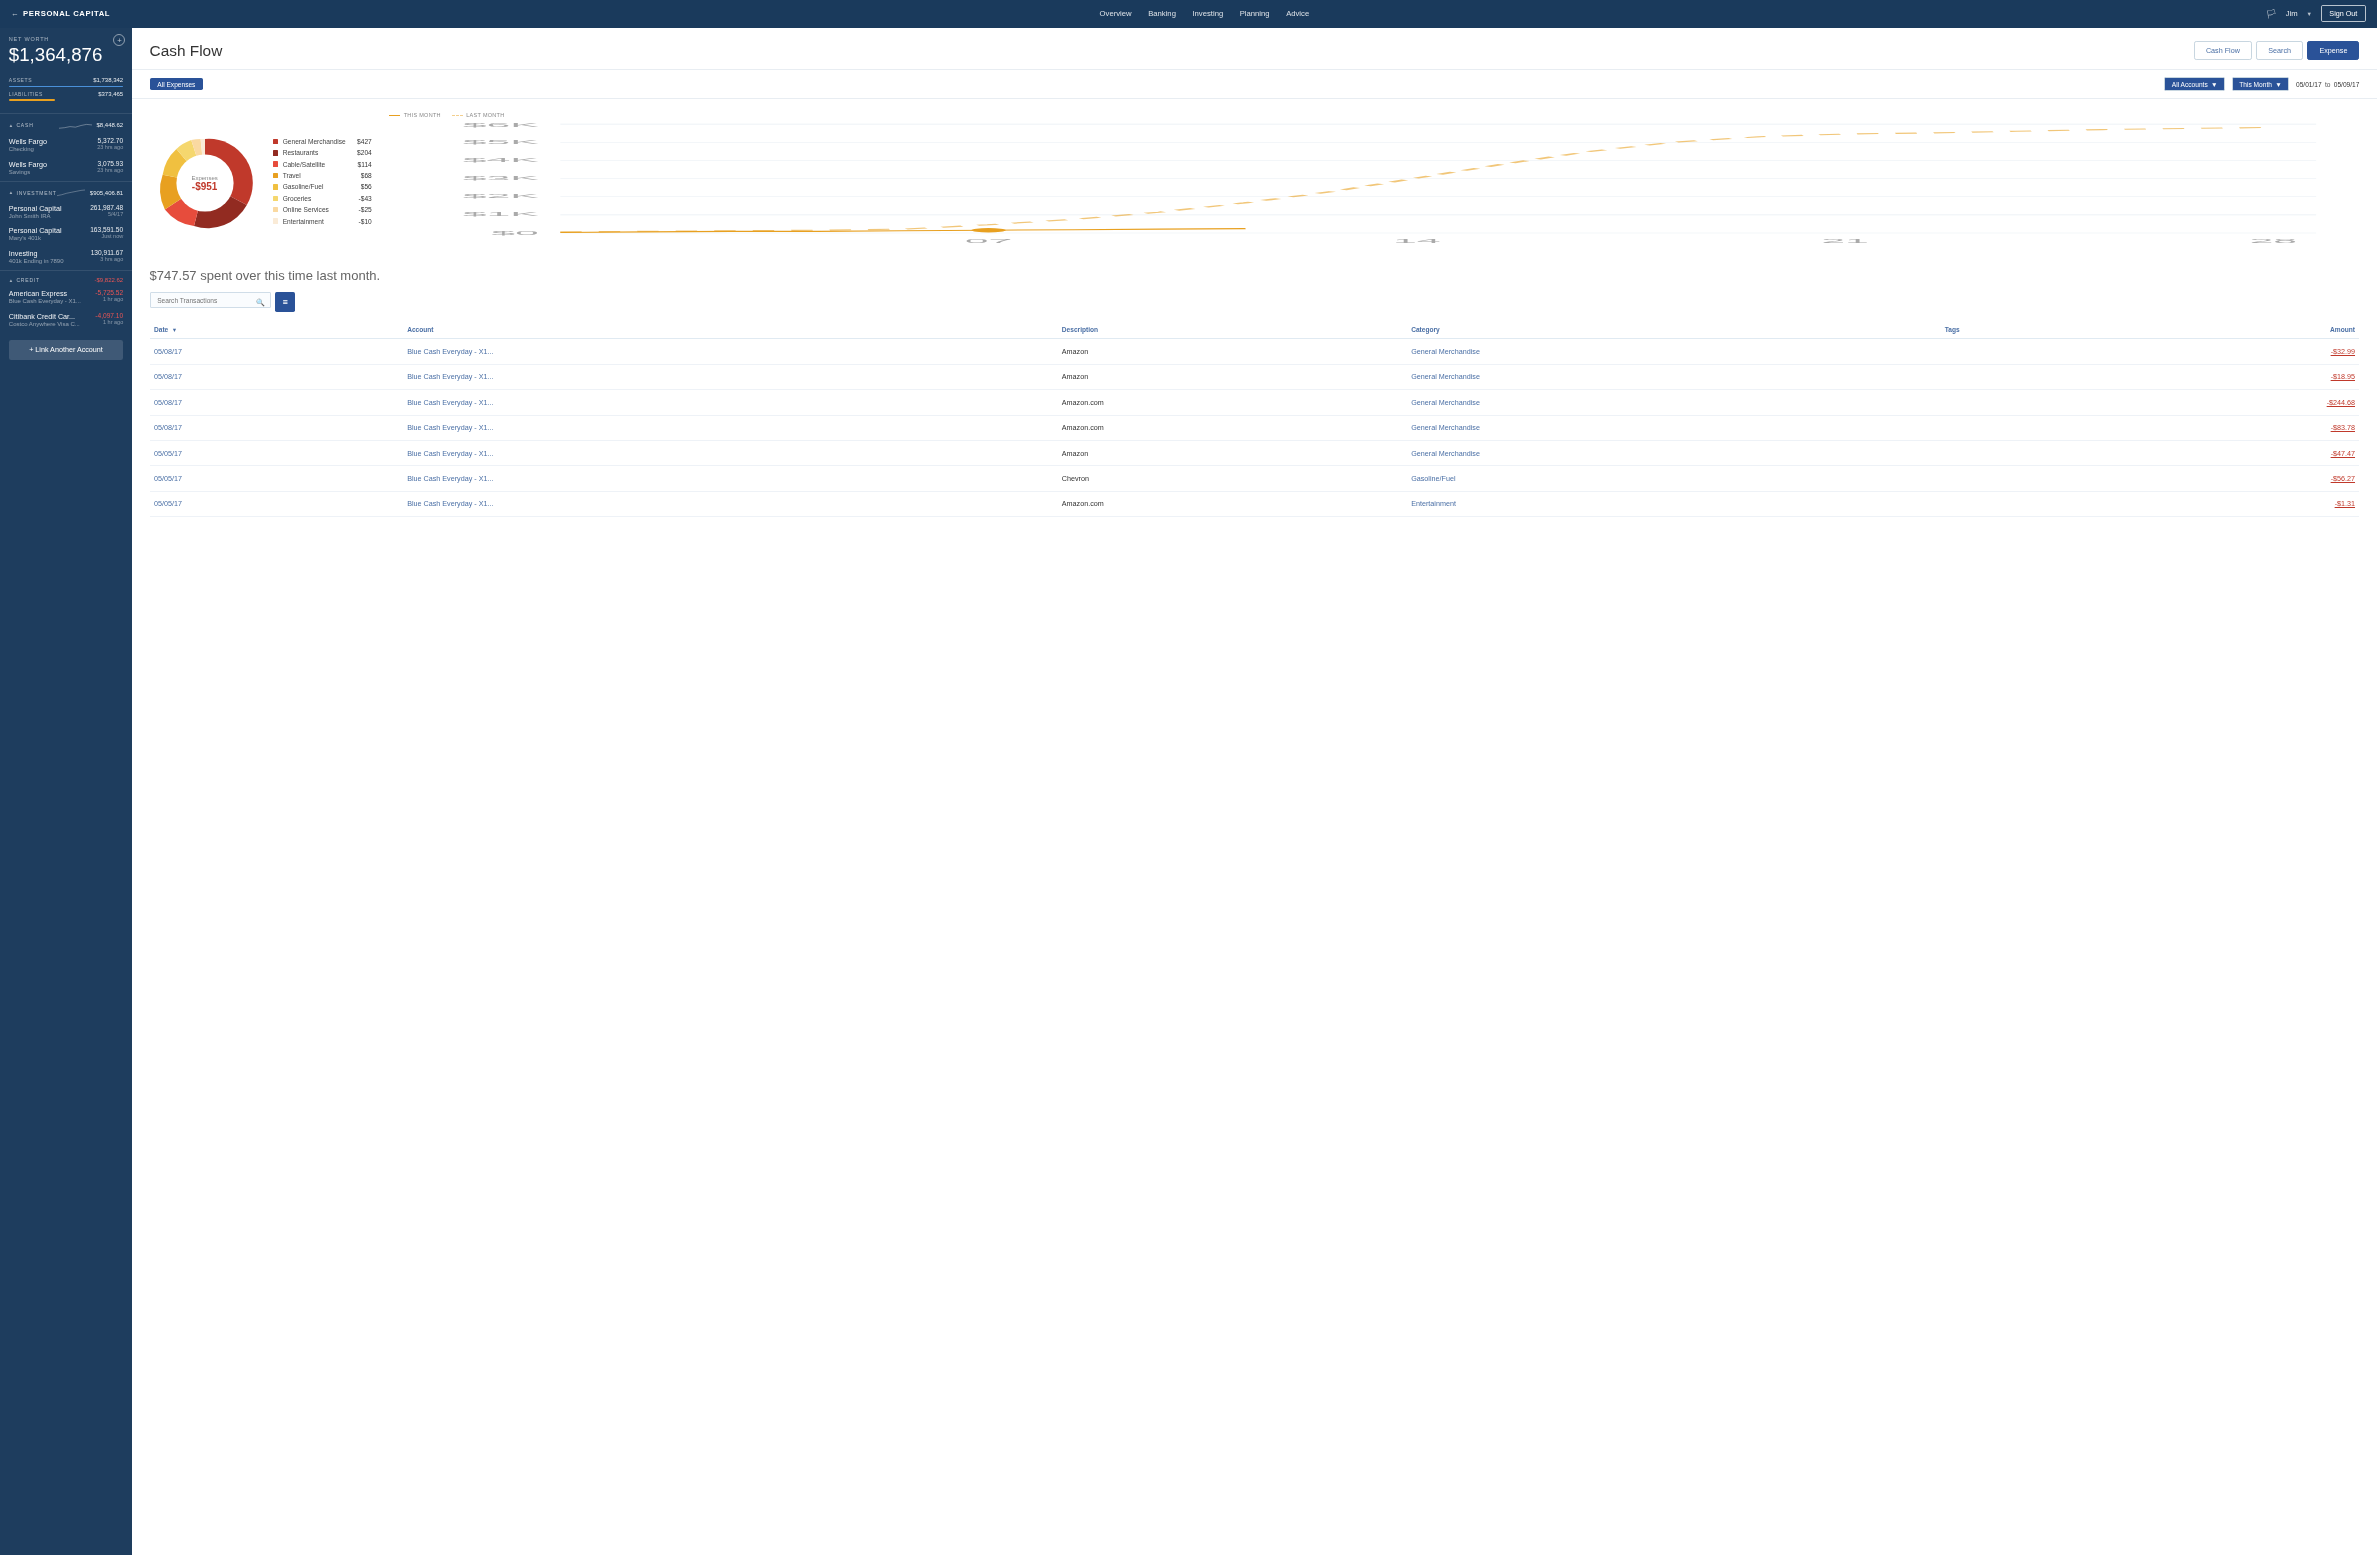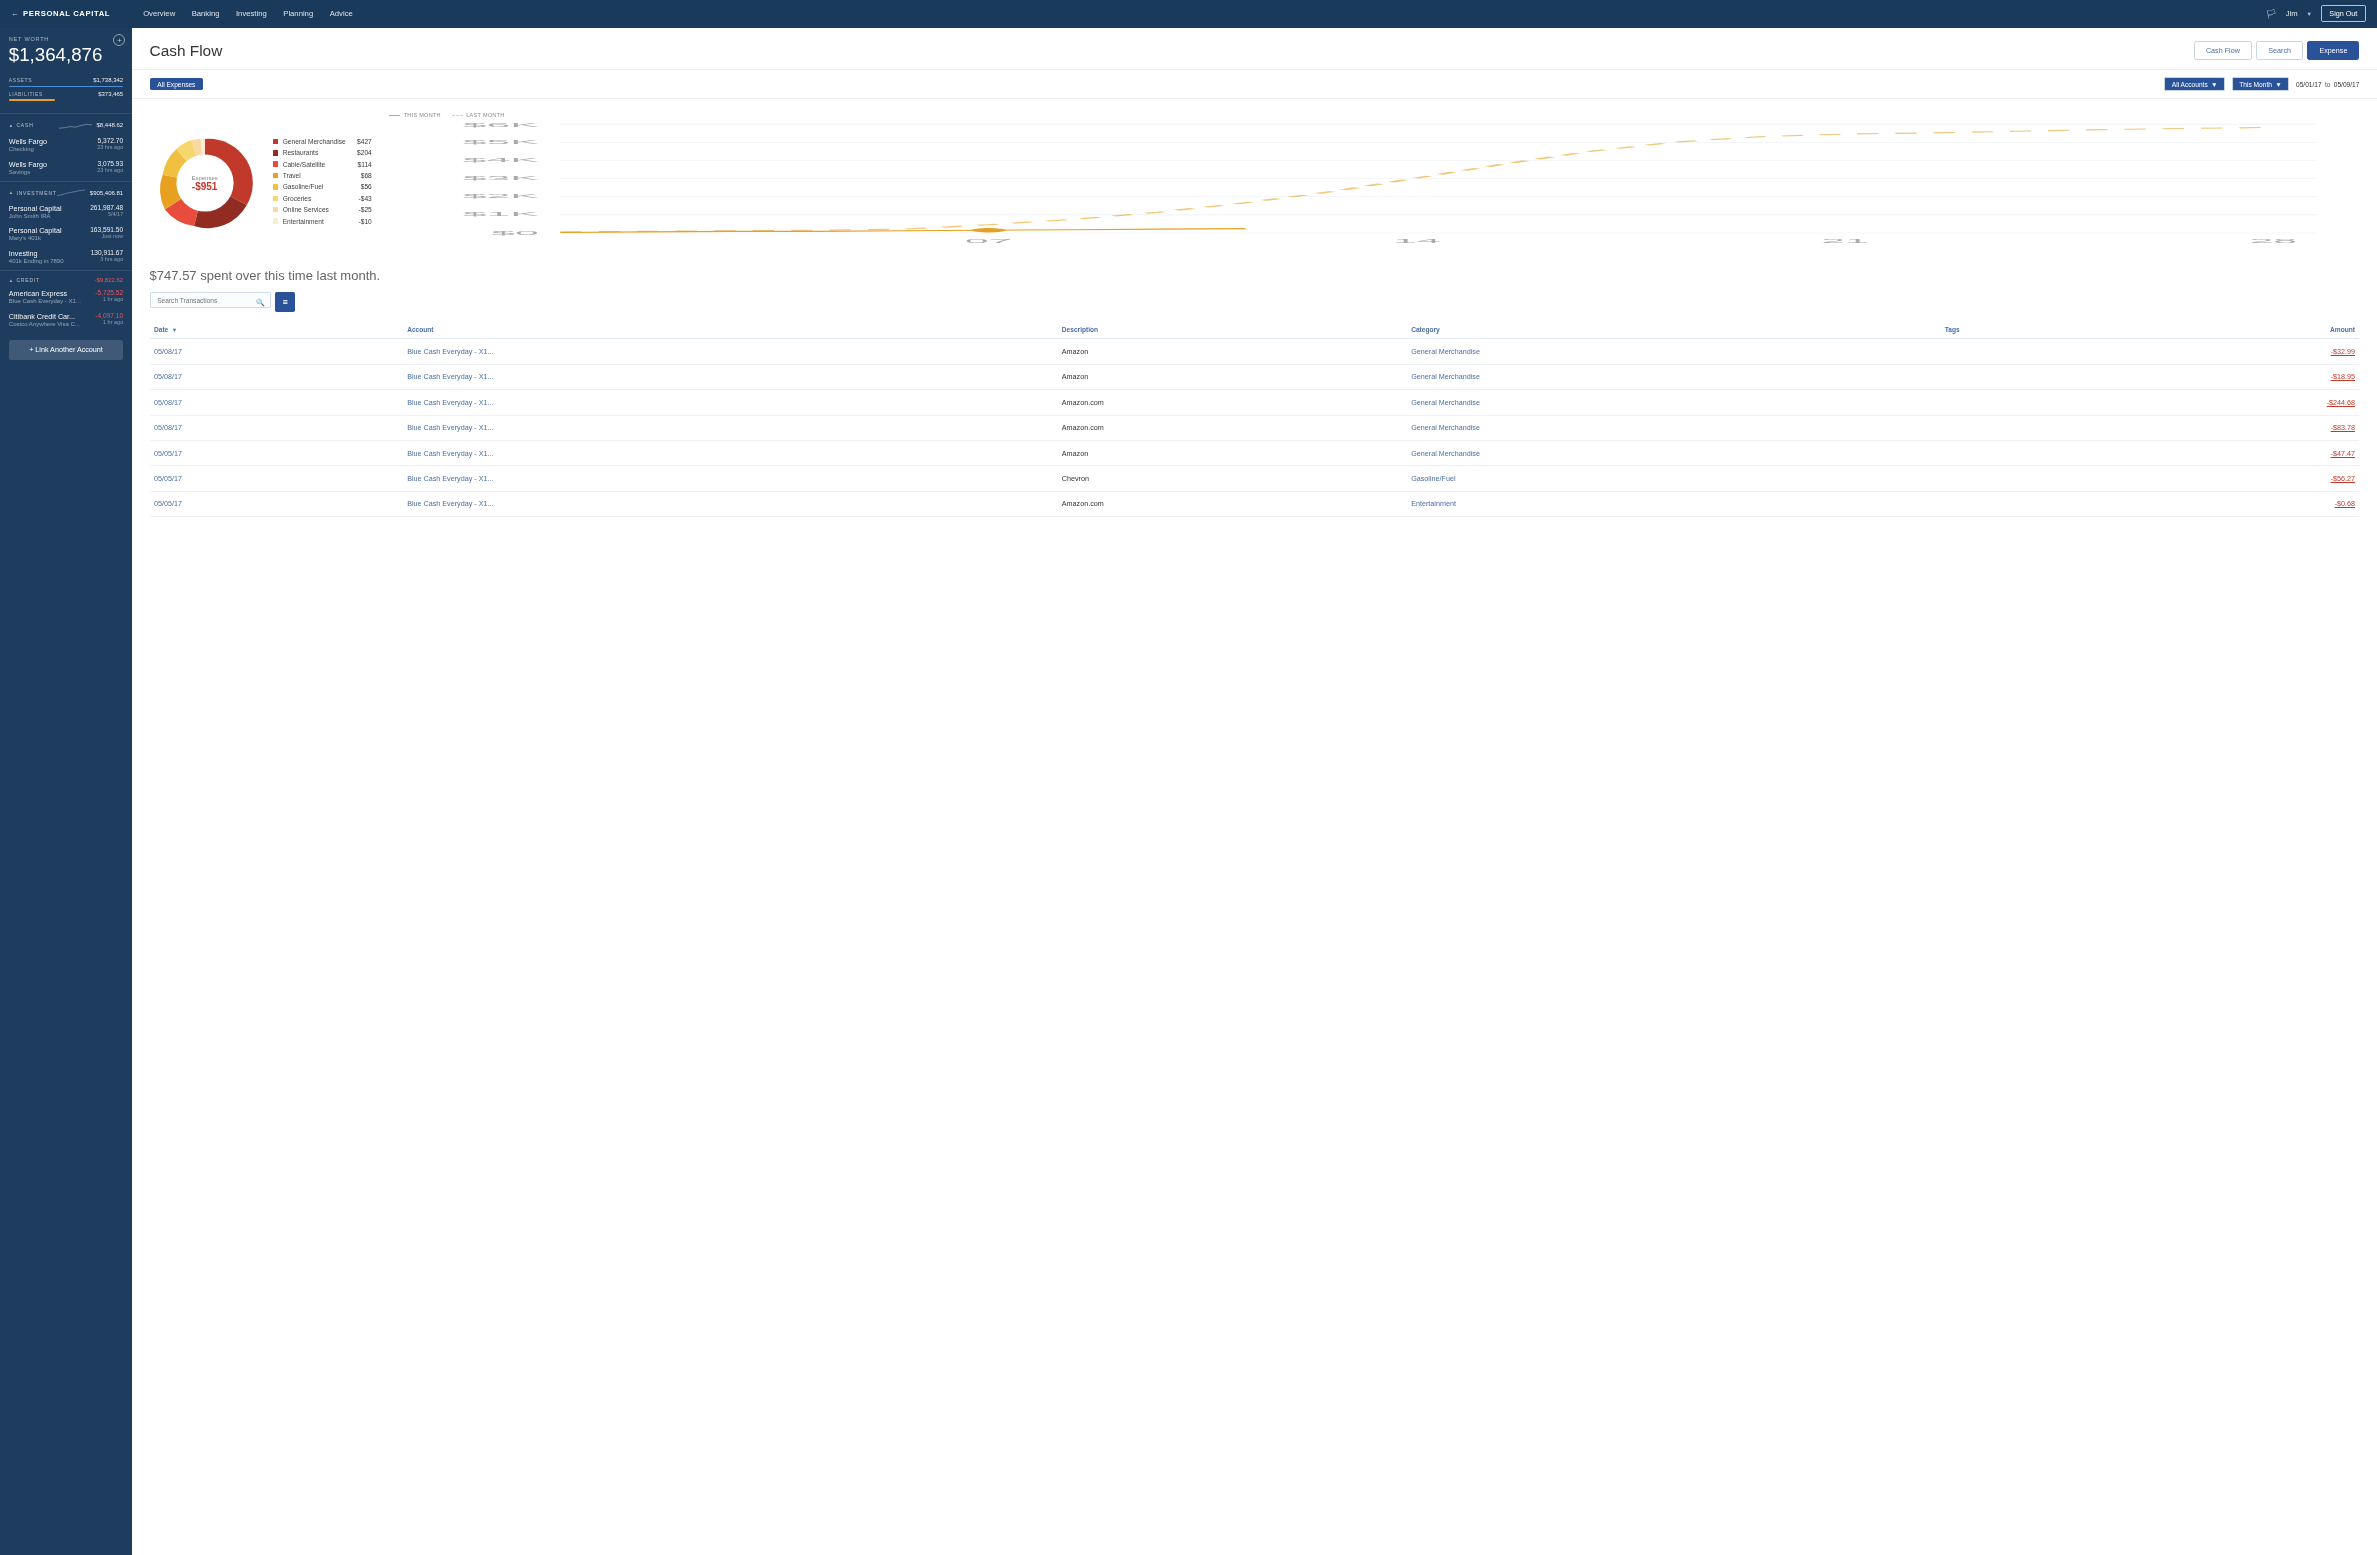--- a/index.html
+++ b/index.html
@@ -29,21 +29,21 @@
     .top-nav .logo-text {
       font-size: 7.7px;
       font-weight: 700;
       letter-spacing: 0.6px;
       text-transform: uppercase;
     }
     .top-nav .nav-links {
       display: flex;
       gap: 16.5px;
       flex: 1;
-      justify-content: flex-start;
+      justify-content: center;
     }
     .top-nav .nav-links a {
       color: rgba(255,255,255,0.85);
       text-decoration: none;
       font-size: 7.7px;
       cursor: pointer;
     }
     .top-nav .nav-right {
       display: flex;
       align-items: center;
@@ -848,21 +848,21 @@
     <td class="category">Gasoline/Fuel</td>
     <td class="tags"></td>
     <td class="amount neg">-$56.27</td>
   </tr>
             <tr>
     <td class="date">05/05/17</td>
     <td class="account">Blue Cash Everyday - X1...</td>
     <td class="description">Amazon.com</td>
     <td class="category">Entertainment</td>
     <td class="tags"></td>
-    <td class="amount neg">-$0.68</td>
+    <td class="amount neg">-$1.31</td>
   </tr>
           </tbody>
       </table>
 
     </div>
 
   </main>
 </div>
 
 

